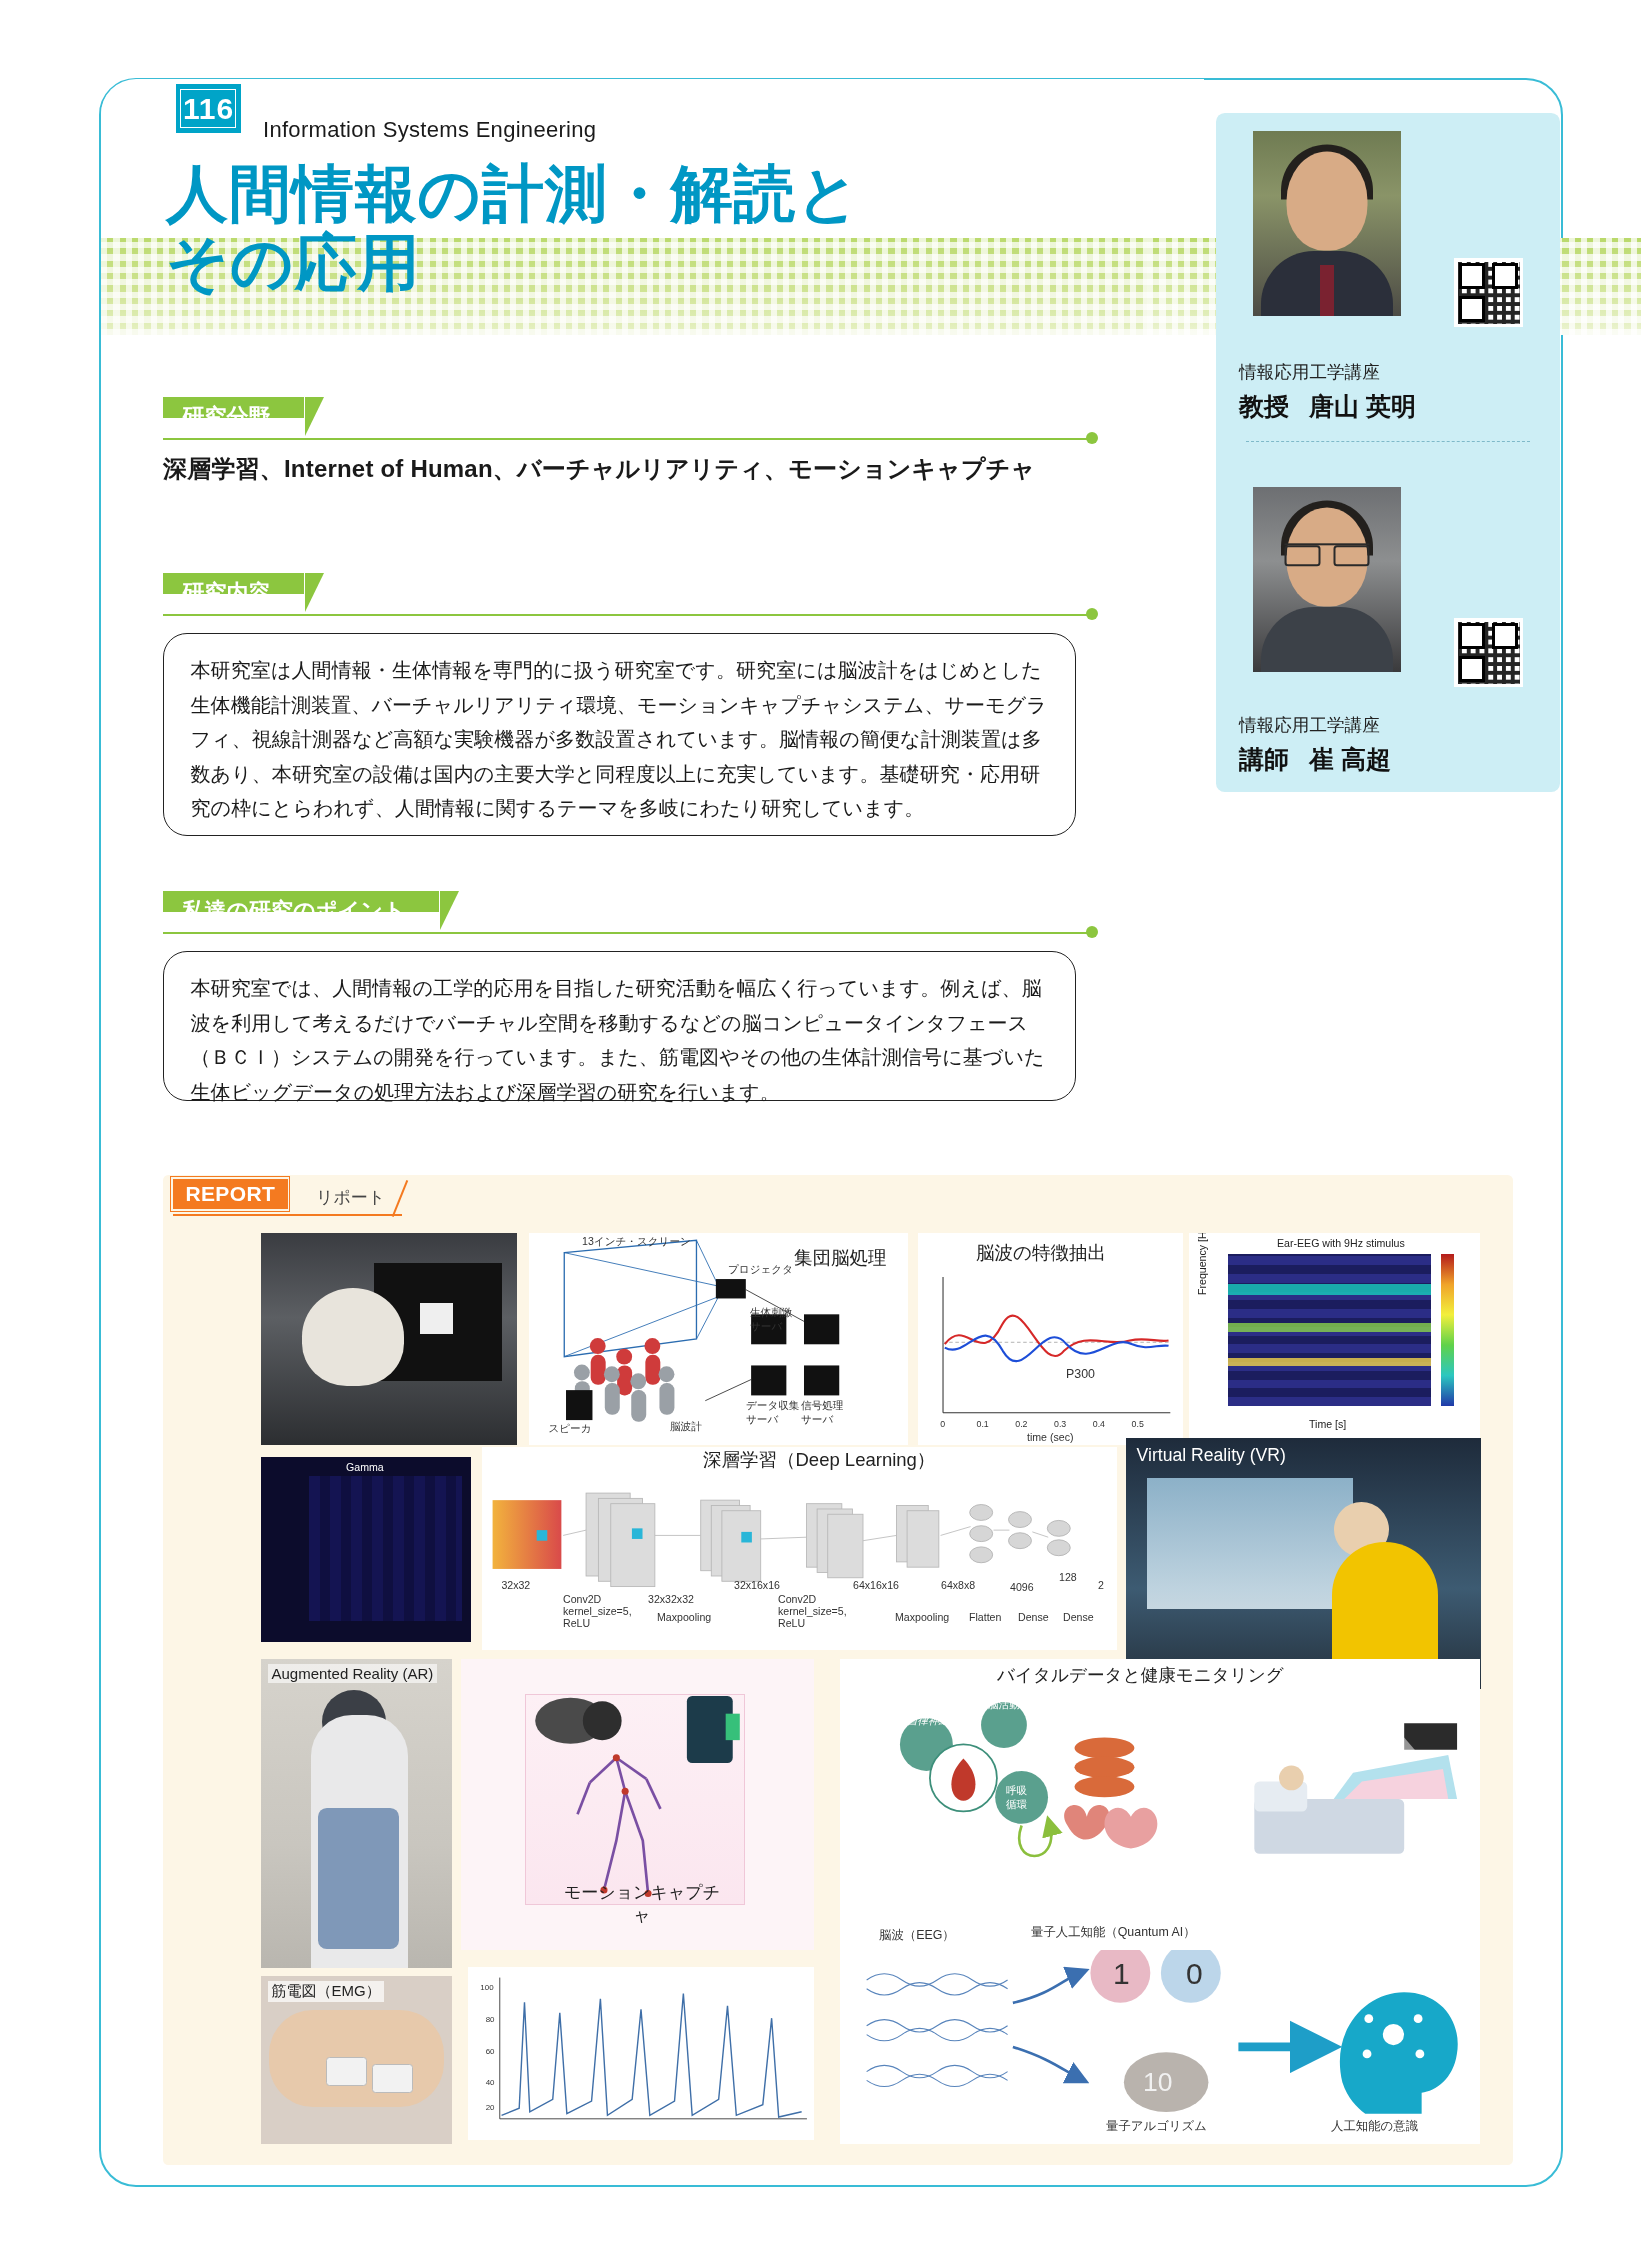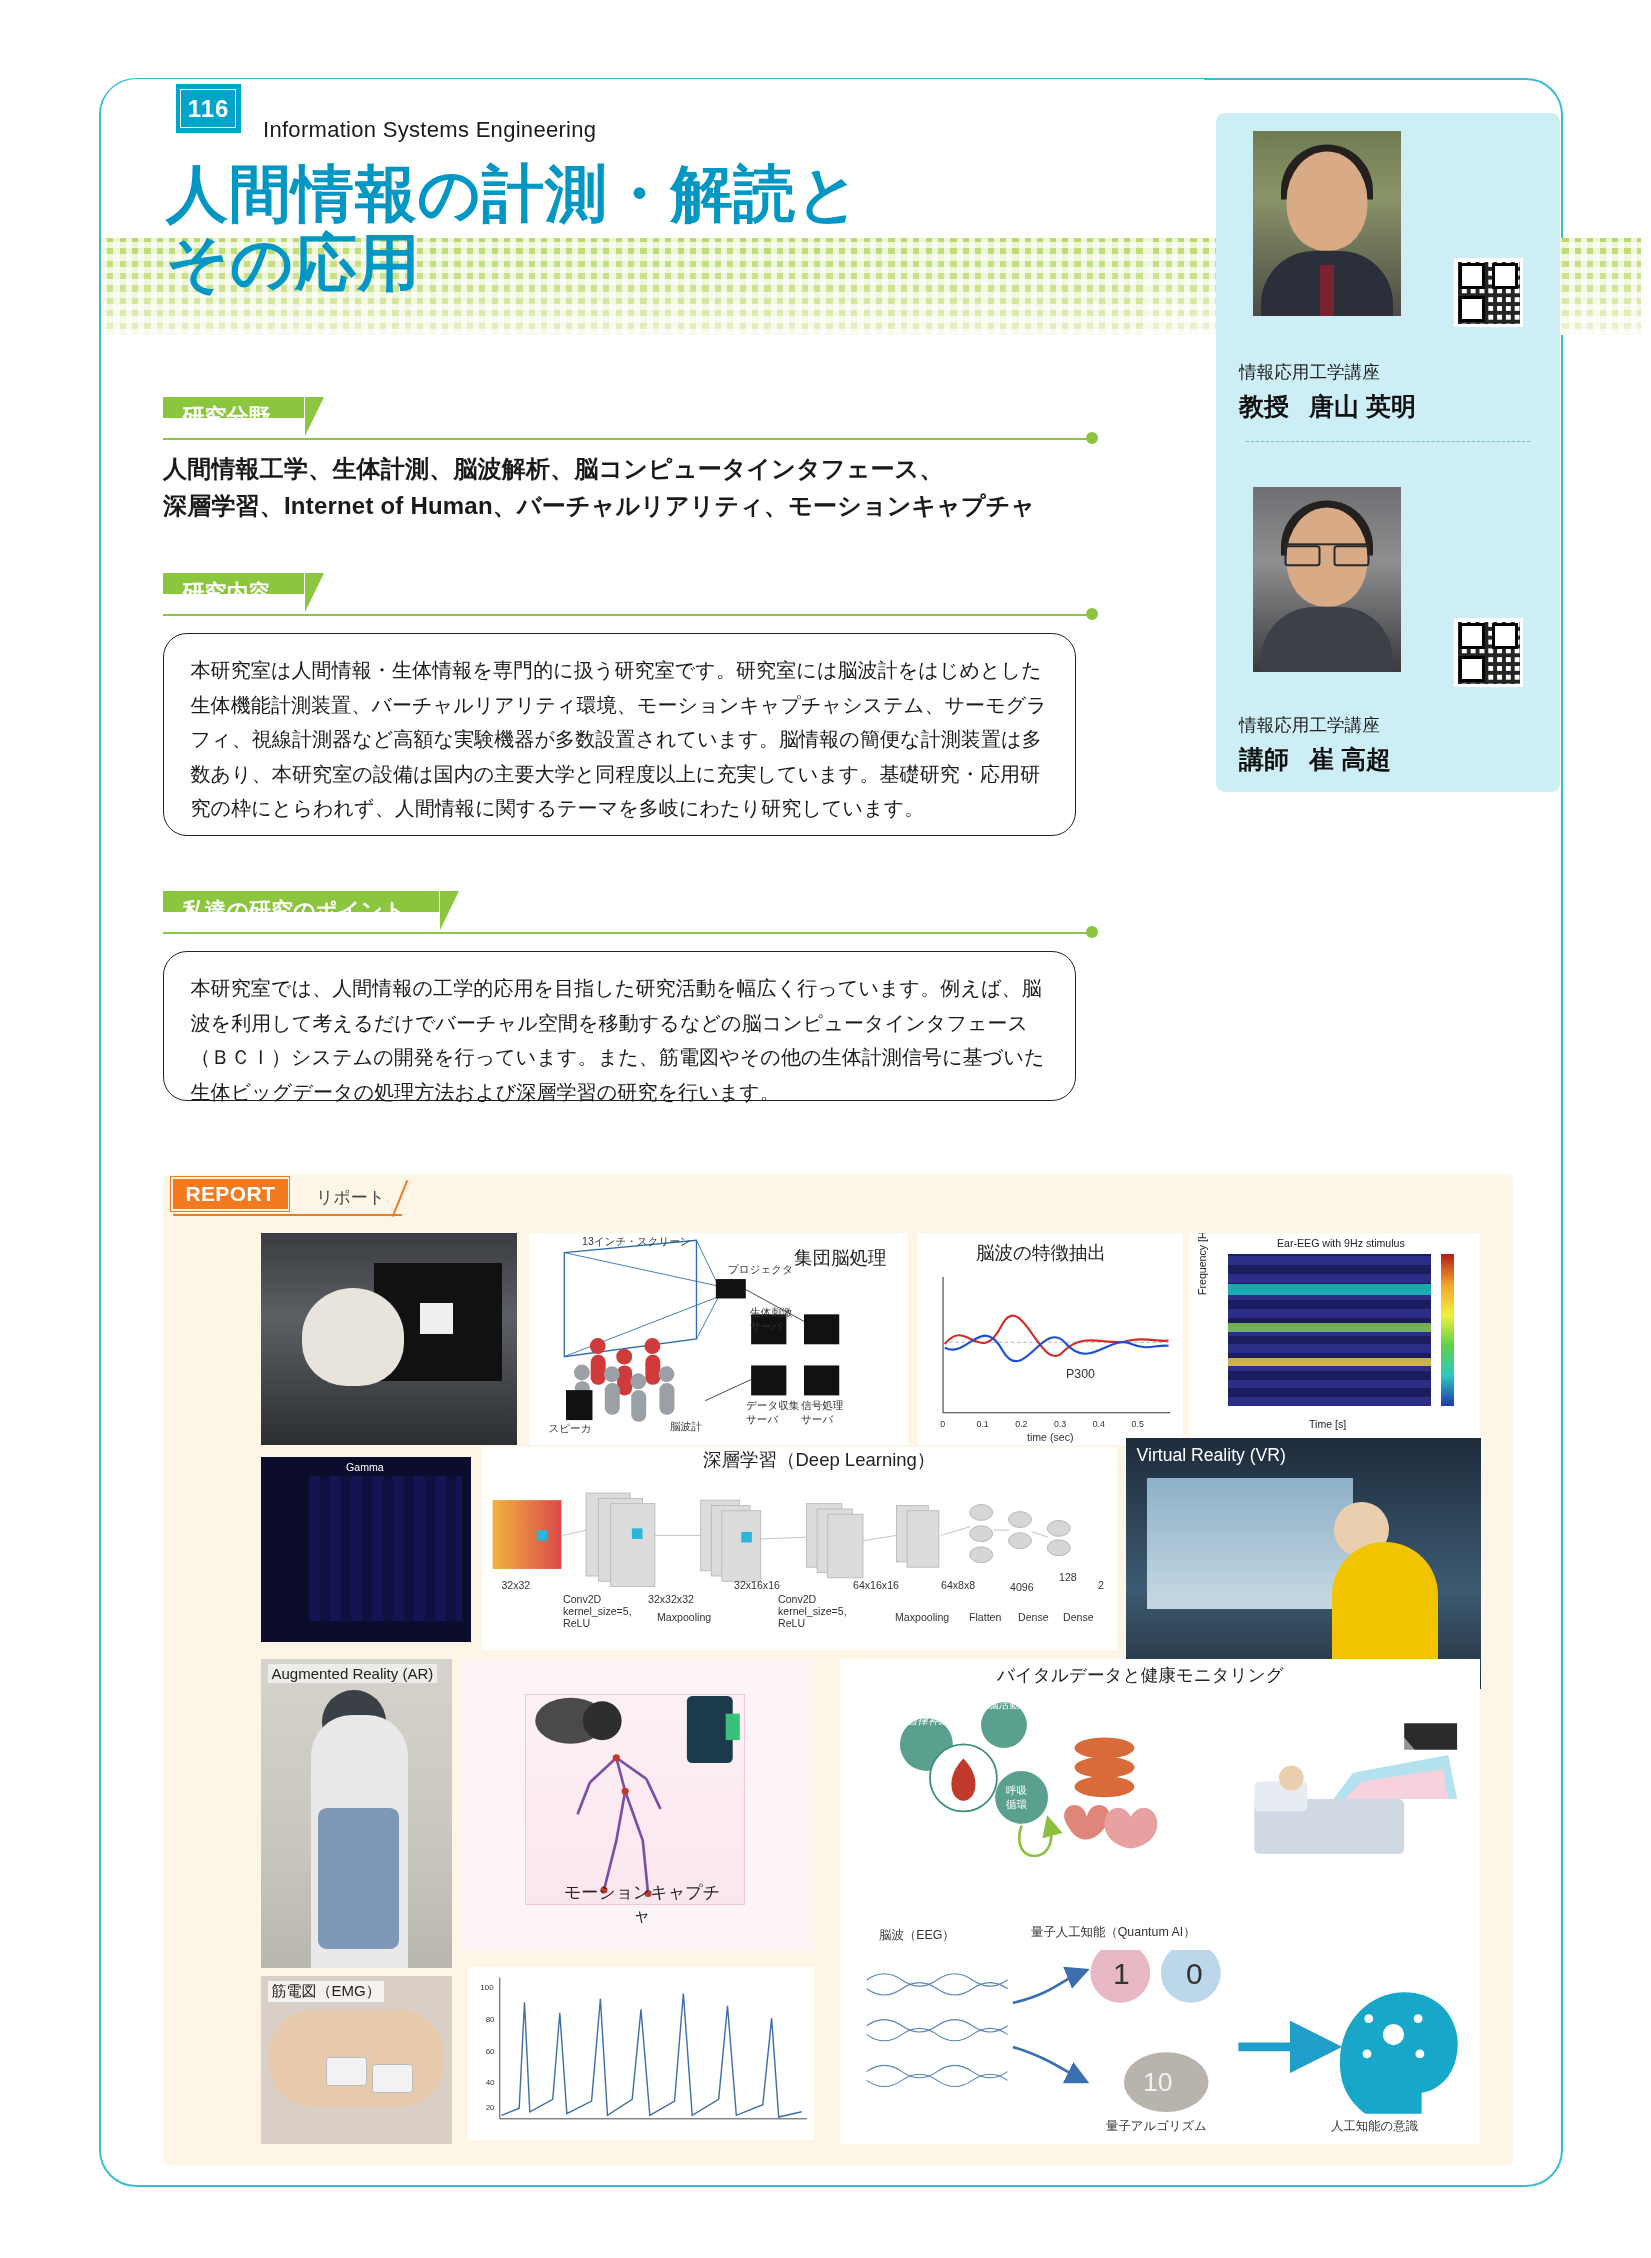--- a/index.html
+++ b/index.html
@@ -18,21 +18,21 @@
       repeating-linear-gradient(0deg, rgba(255,255,255,.75) 0 6.2px, rgba(255,255,255,0) 6.2px 12.4px),
       linear-gradient(180deg,#b9d96a 0%, #cfe492 55%, #e7f1c6 100%);
     opacity:.95;}
   .bannertail{position:absolute;left:1147px;top:238px;width:494px;height:97px;
      background:repeating-linear-gradient(90deg, rgba(255,255,255,.75) 0 6.2px, rgba(255,255,255,0) 6.2px 12.4px),
      repeating-linear-gradient(0deg, rgba(255,255,255,.75) 0 6.2px, rgba(255,255,255,0) 6.2px 12.4px),
      linear-gradient(180deg,#b9d96a 0%, #d6e8a2 60%, #edf4d4 100%);}
 
   
   .pagenum{position:absolute;left:176px;top:84px;width:65px;height:49px;background:#00a4c8;color:#fff;
-     font-size:24px;font-weight:bold;display:flex;align-items:center;justify-content:center;letter-spacing:0.9px;}
+     font-size:30px;font-weight:bold;display:flex;align-items:center;justify-content:center;letter-spacing:0.9px;}
   .pagenum:before{content:"";position:absolute;left:4.4px;top:5.3px;width:56px;height:39px;border:1.8px solid #fff;box-sizing:border-box;}
   .dept-en{position:absolute;left:263px;top:117px;font-size:22px;color:#1a1a1a;letter-spacing:0.3px;}
 
   .title-main{position:absolute;left:166px;top:159px;font-size:62px;font-weight:bold;color:#0097c4;line-height:1.12;letter-spacing:0.9px;}
 
   
   .sec{position:absolute;}
   .sec .tag{position:relative;display:inline-block;height:21px;padding:0 34px 0 19.4px;background:#8cc63f;color:#fff;
      font-size:22px;font-weight:bold;line-height:39px;}
   .sec .tag:after{content:"";position:absolute;right:-19.4px;top:0;border-top:39px solid #8cc63f;border-right:19.4px solid transparent;}
@@ -140,21 +140,20 @@
   <div>人間情報の計測・解読と</div>
   <div>その応用</div>
 </div>
 
 <div class="sec" style="left:163px;top:397px;width:931px;">
   <span class="tag">研究分野</span>
   <div class="rule" style="width:926px;"></div>
   <div class="dot" style="left:923px;"></div>
 </div>
 <div class="field-text">
-  <div>人間情報工学、生体計測、脳波解析、脳コンピュータインタフェース、</div>
   <div>深層学習、Internet of Human、バーチャルリアリティ、モーションキャプチャ</div>
 </div>
 
 <div class="sec" style="left:163px;top:573px;width:931px;">
   <span class="tag">研究内容</span>
   <div class="rule" style="width:926px;"></div>
   <div class="dot" style="left:923px;"></div>
 </div>
 <div class="tbox" style="left:163px;top:633px;width:913px;height:203px;">本研究室は人間情報・生体情報を専門的に扱う研究室です。研究室には脳波計をはじめとした生体機能計測装置、バーチャルリアリティ環境、モーションキャプチャシステム、サーモグラフィ、視線計測器など高額な実験機器が多数設置されています。脳情報の簡便な計測装置は多数あり、本研究室の設備は国内の主要大学と同程度以上に充実しています。基礎研究・応用研究の枠にとらわれず、人間情報に関するテーマを多岐にわたり研究しています。</div>
 

